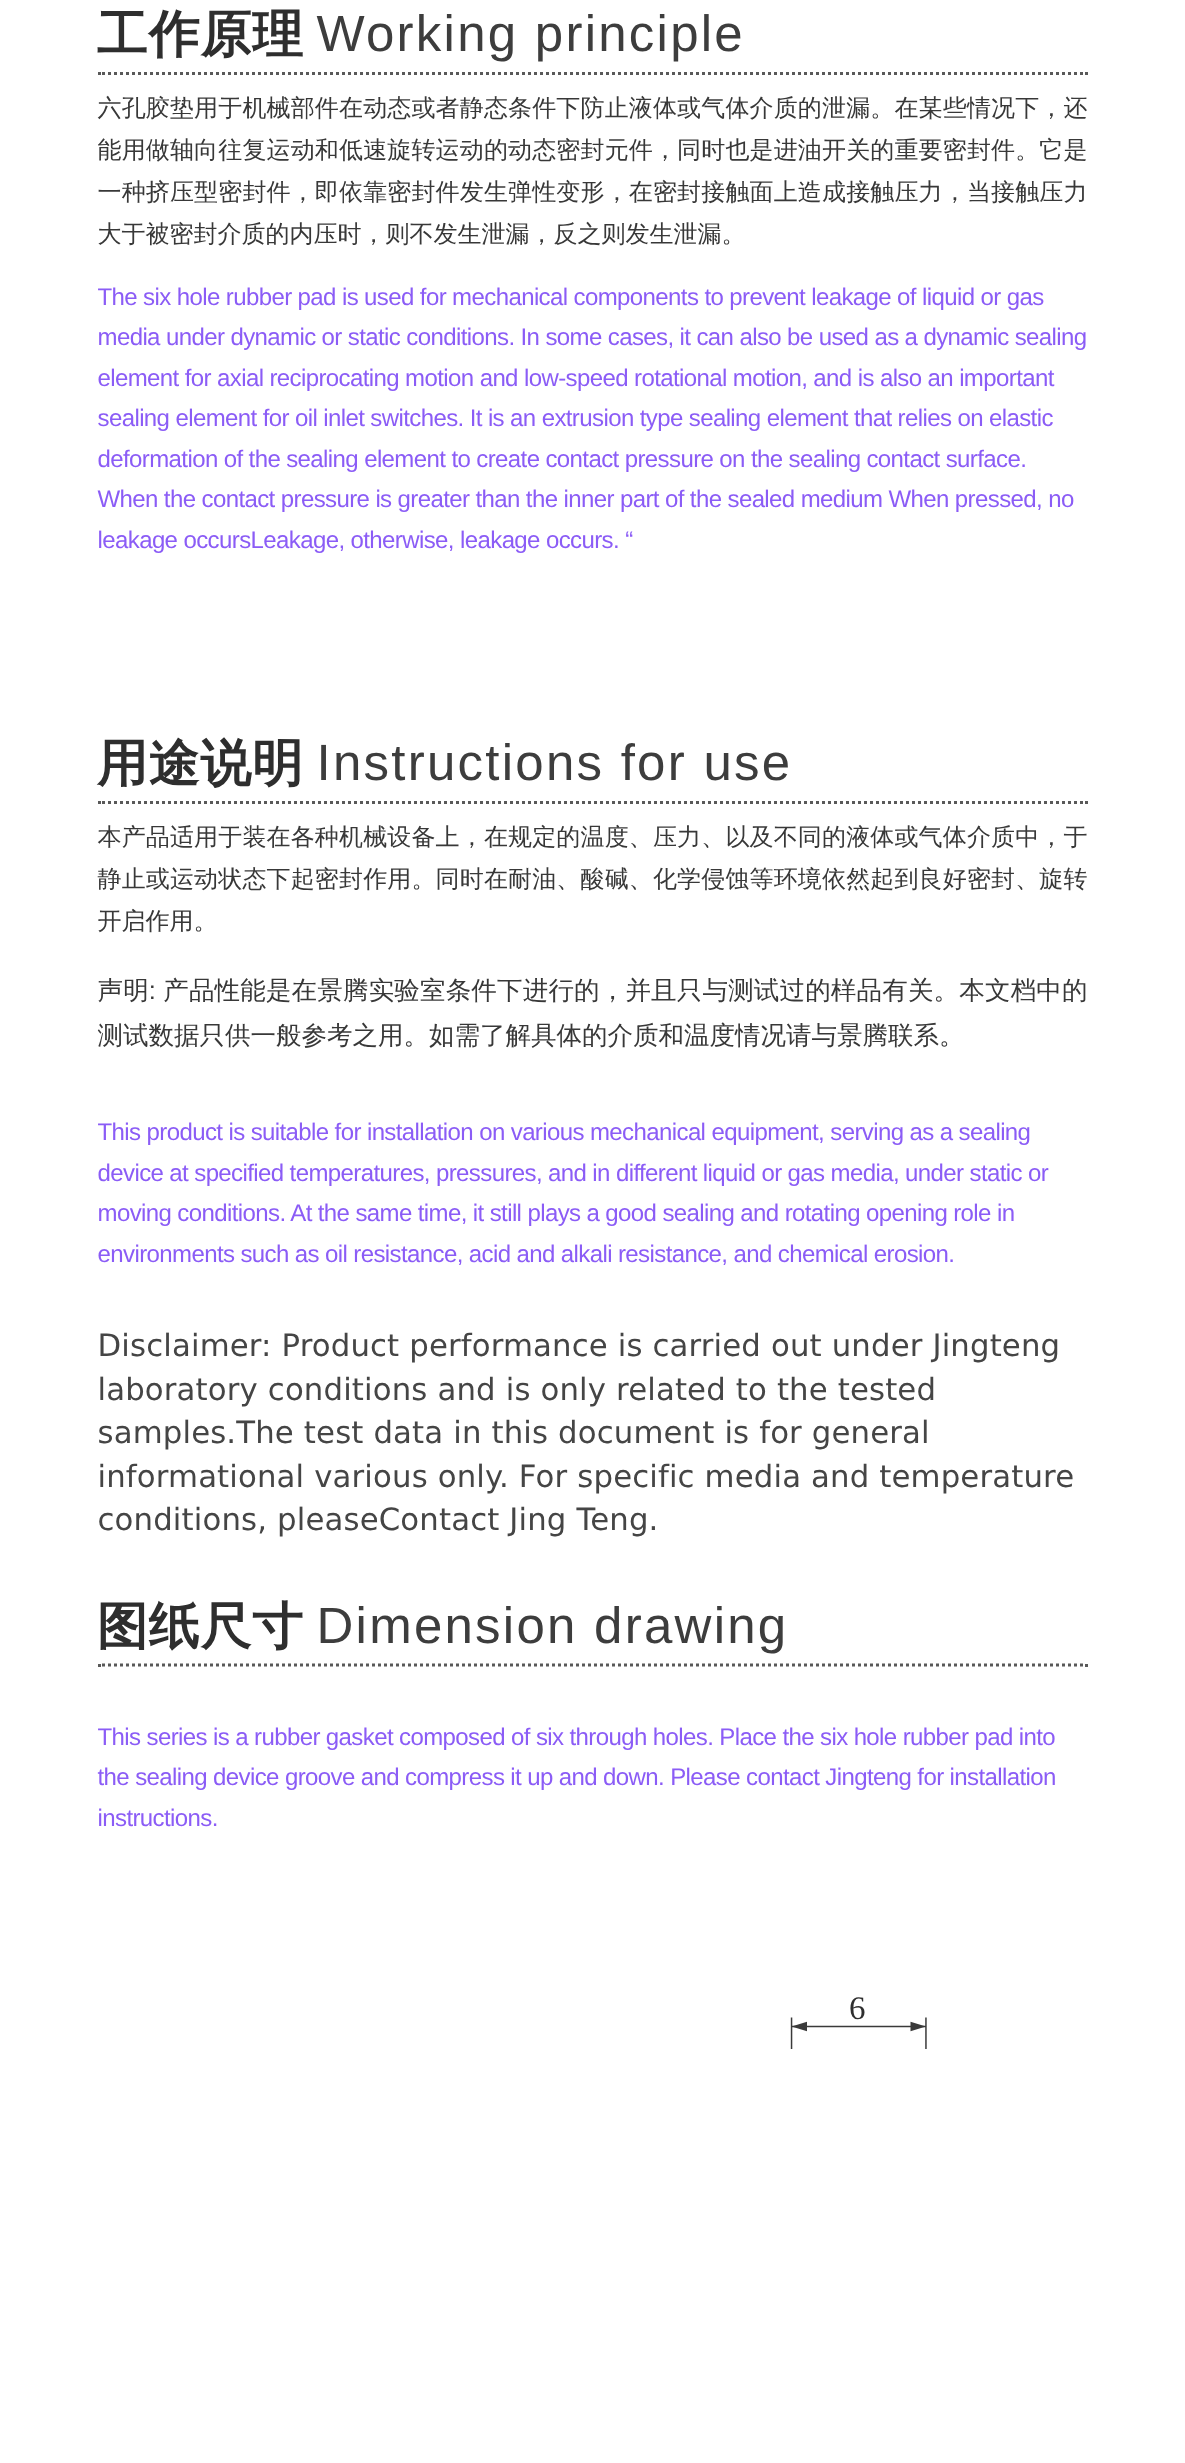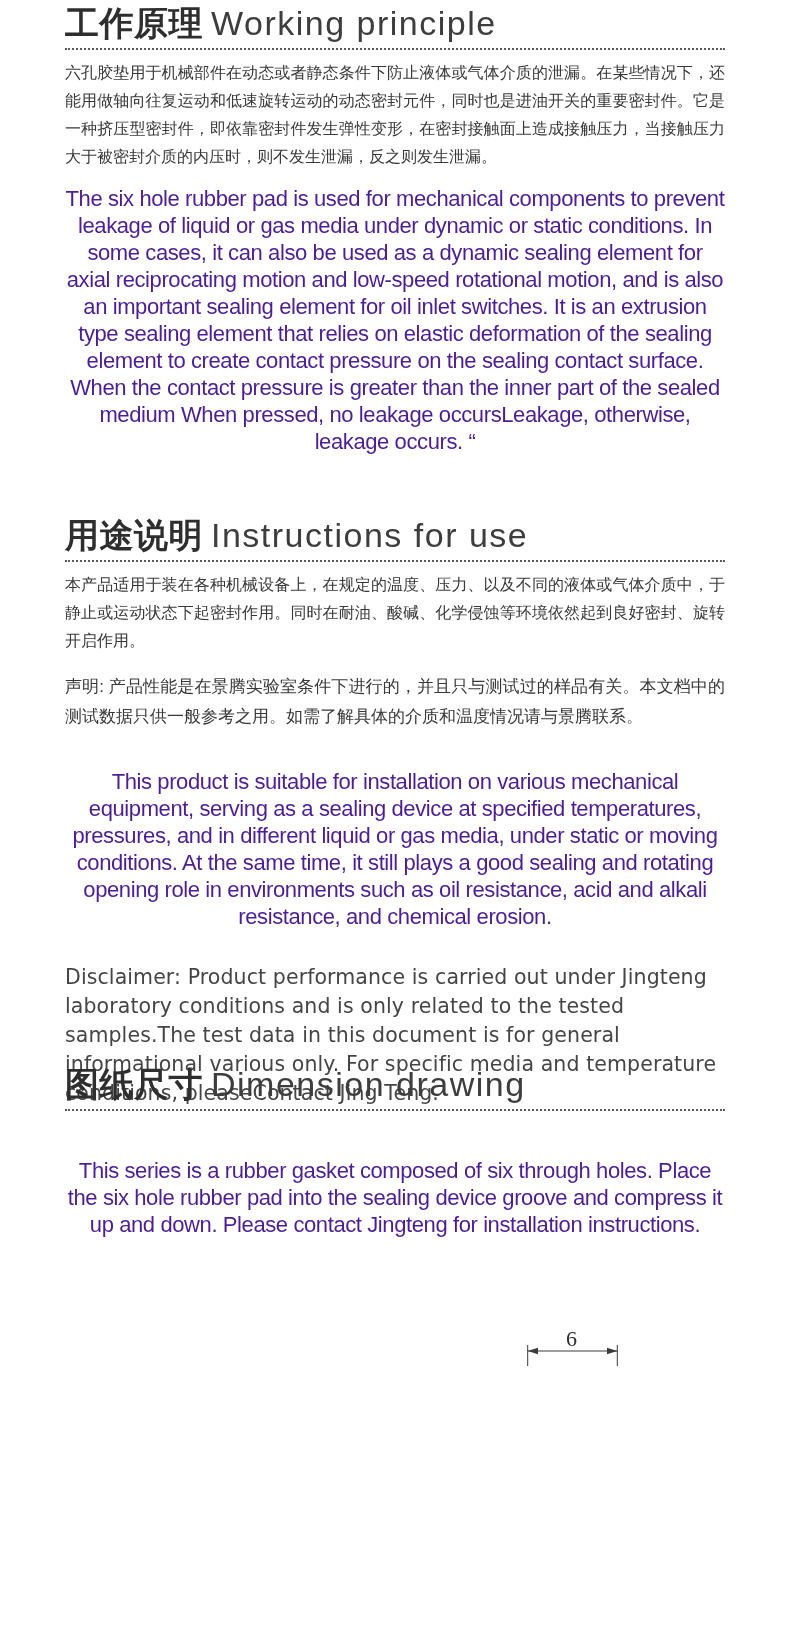--- a/index.html
+++ b/index.html
@@ -1,33 +1,33 @@
 <!DOCTYPE html>
 <html><head>
 <meta charset="utf-8">
 <style>
   html,body{margin:0;padding:0;background:#ffffff;}
   .canvas{position:relative;width:790px;height:1366px;background:#ffffff;overflow:hidden;
           font-family:"Liberation Sans",sans-serif;border-radius:30px;}
   section{position:absolute;left:65px;width:660px;}
   #sec-working{top:2px;}
-  #sec-instructions{top:514px;}
+  #sec-instructions{top:488px;}
   #sec-dimension{top:1063px;}
   .sec-title{margin:0;font-size:34px;line-height:42px;font-weight:700;color:#2e2e2e;letter-spacing:.5px;}
   .title-en{font-weight:400;color:#3d3d3d;margin-left:8px;letter-spacing:1.5px;}
   .rule{border:none;border-top:2px dotted #595959;margin:4px 0 0 0;height:0;}
   .body-zh{font-size:16px;line-height:28px;color:#383838;margin:9px 0 0 0;font-weight:400;
            text-align:justify;}
   .body-zh-disc{font-size:17px;line-height:30px;color:#383838;margin:17px 0 0 0;text-align:justify;}
-  .body-en{font-size:22px;line-height:27px;color:#4c1d95;margin:14px 0 0 0;letter-spacing:-0.4px;
-           font-family:"Liberation Sans",sans-serif;text-align:center;}
+  .body-en{font-size:16px;line-height:27px;color:#8b5cf6;margin:14px 0 0 0;letter-spacing:-0.4px;
+           font-family:"Liberation Sans",sans-serif;text-align:left;}
   .body-en-alt{font-size:20.5px;line-height:29px;color:#454545;margin:33px 0 0 0;
            font-family:"DejaVu Sans",sans-serif;letter-spacing:.1px;}
   #sec-instructions .body-en{margin-top:36px;}
-  #sec-dimension .body-en{margin-top:46px;}
+  #sec-dimension .body-en{margin-top:34px;}
   .drawing-area{position:absolute;left:0;top:1330px;width:790px;height:312px;}
   #render-3d{position:absolute;left:94px;top:74px;}
   #dim-drawing{position:absolute;left:380px;top:0;}
   .dim-text{font-family:"Liberation Serif",serif;fill:#2f2f2f;}
 </style>
 </head>
 <body>
 
 <div class="canvas">
 

